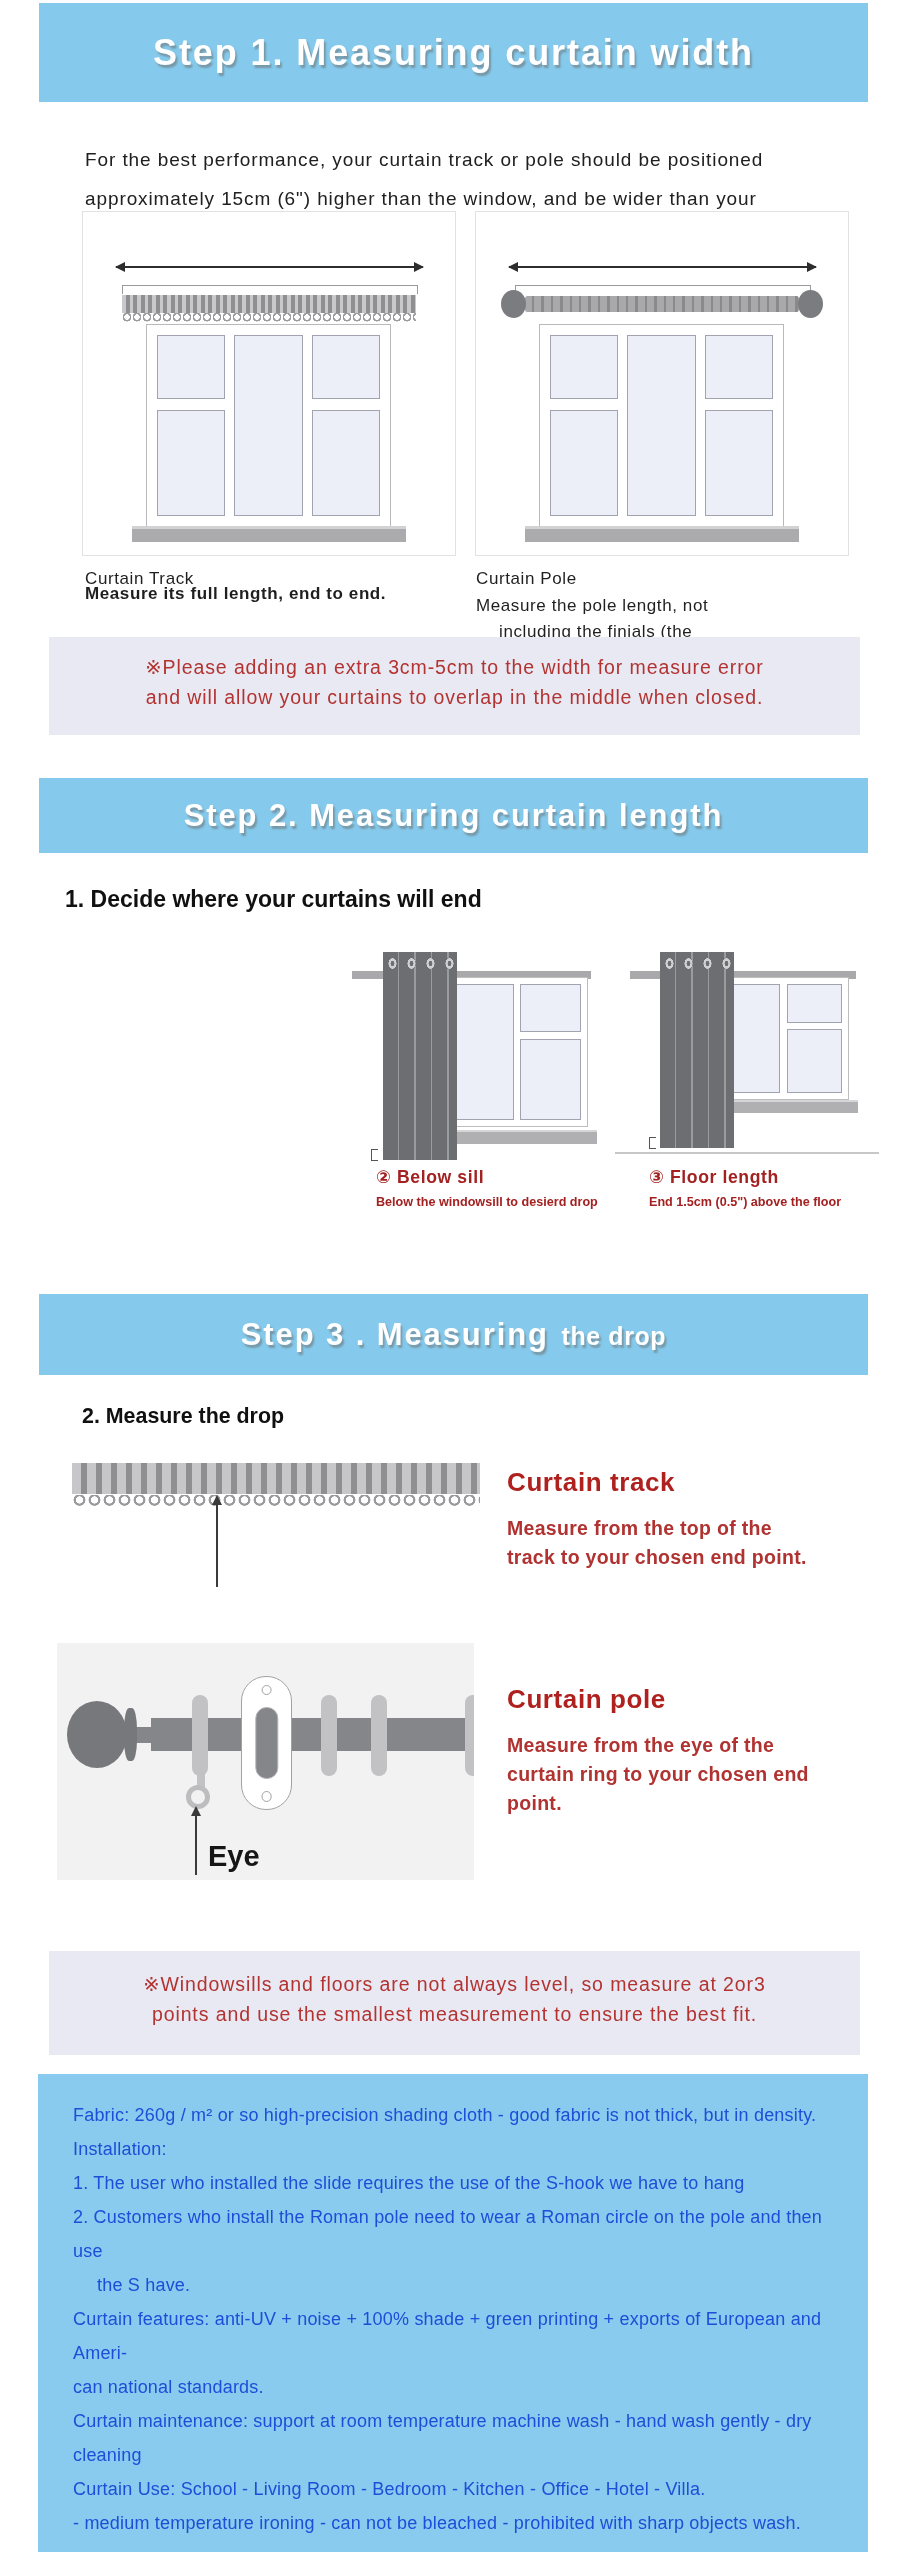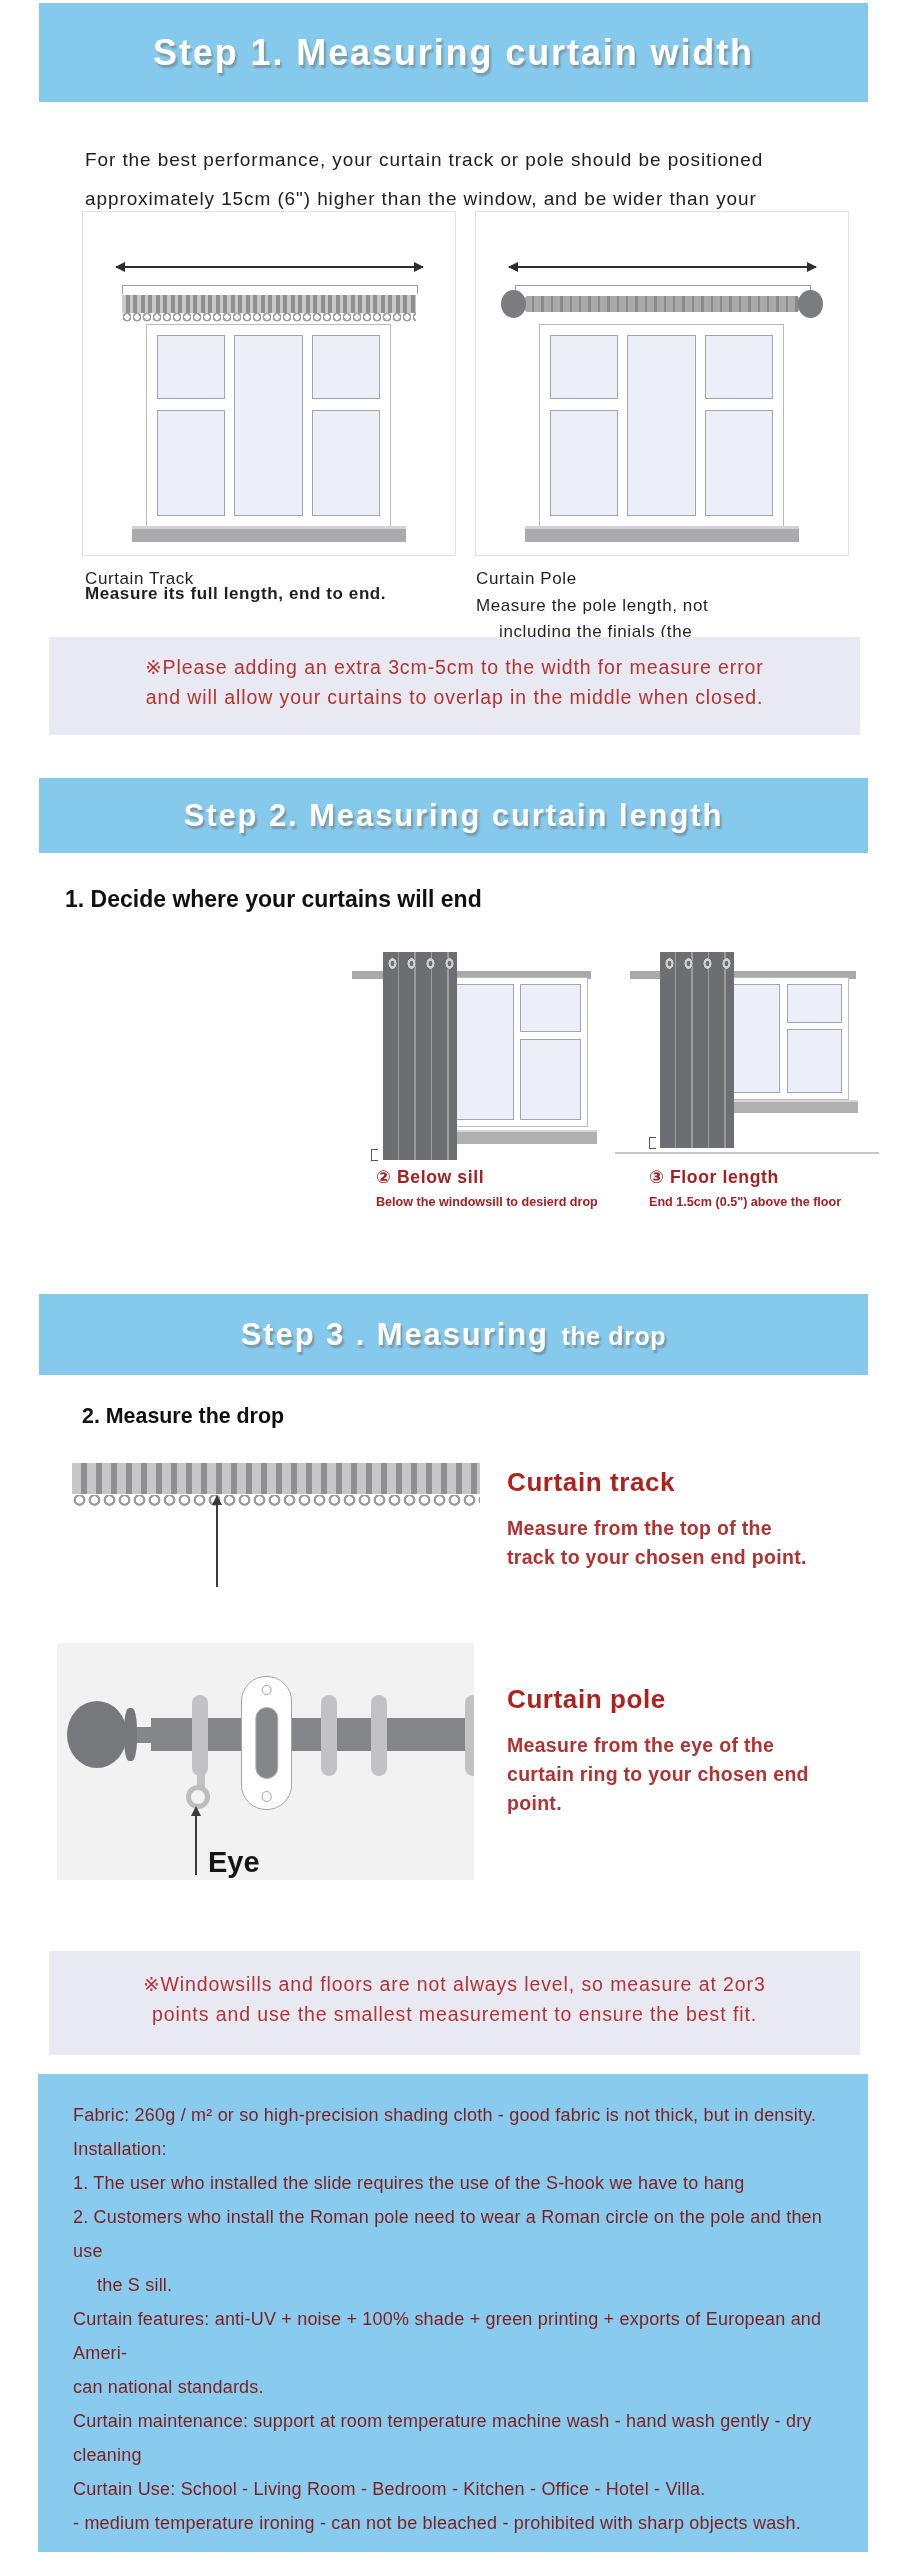--- a/index.html
+++ b/index.html
@@ -97,25 +97,25 @@
   .p3eye{position:absolute;left:129px;top:142px;width:14px;height:14px;border:5.7px solid #bdbdbf;
          border-radius:50%;background:#f2f2f2;}
   .p3bracket{position:absolute;left:184px;top:33px;width:49px;height:132px;border:1.9px solid #a2a2a4;
          border-radius:25px;background:#ffffff;}
   .p3bracket .screw{position:absolute;left:50%;transform:translateX(-50%);width:8.8px;height:8.8px;
          border:1.3px solid #a2a2a4;border-radius:50%;background:#fff;}
   .p3bracket .screwT{top:7.5px;} .p3bracket .screwB{bottom:7.5px;}
   .p3bracket .slot{position:absolute;left:50%;top:50%;transform:translate(-50%,-50%);
          width:21.4px;height:70px;border:1.3px solid #b5b5b7;border-radius:11.3px;background:#85868a;}
   #arr-eye{left:138px;top:172px;height:60px;}
-  .eyelabel{position:absolute;left:151px;top:203px;font-size:29px;font-weight:bold;color:#161616;}
+  .eyelabel{position:absolute;left:151px;top:197px;font-size:29px;font-weight:bold;color:#161616;}
 
   
   .infobox{position:absolute;left:38px;top:2074px;width:830px;height:478px;background:#88cbee;
-           color:#7f1d1d;font-size:18px;line-height:34px;letter-spacing:0.2px;box-sizing:border-box;
+           color:#1d4ed8;font-size:18px;line-height:34px;letter-spacing:0.2px;box-sizing:border-box;
            padding:24px 19px 0 35px;}
   .infobox .indent{padding-left:24px;}
 </style>
 </head>
 <body>
 
 <div id="page">
 
   <div class="banner" id="banner1">Step 1. Measuring curtain width</div>
 
@@ -264,21 +264,21 @@
   <div class="noteband" id="note2">
     <div>※Windowsills and floors are not always level, so measure at 2or3</div>
     <div>points and use the smallest measurement to ensure the best fit.</div>
   </div>
 
   <div class="infobox">
     <div>Fabric: 260g / m² or so high-precision shading cloth - good fabric is not thick, but in density.</div>
     <div>Installation:</div>
     <div>1. The user who installed the slide requires the use of the S-hook we have to hang</div>
     <div>2. Customers who install the Roman pole need to wear a Roman circle on the pole and then use</div>
-    <div class="indent">the S sill.</div>
+    <div class="indent">the S have.</div>
     <div>Curtain features: anti-UV + noise + 100% shade + green printing + exports of European and Ameri-</div>
     <div>can national standards.</div>
     <div>Curtain maintenance: support at room temperature machine wash - hand wash gently - dry cleaning</div>
     <div>Curtain Use: School - Living Room - Bedroom - Kitchen - Office - Hotel - Villa.</div>
     <div>- medium temperature ironing - can not be bleached - prohibited with sharp objects wash.</div>
   </div>
 
 </div>
 
 

